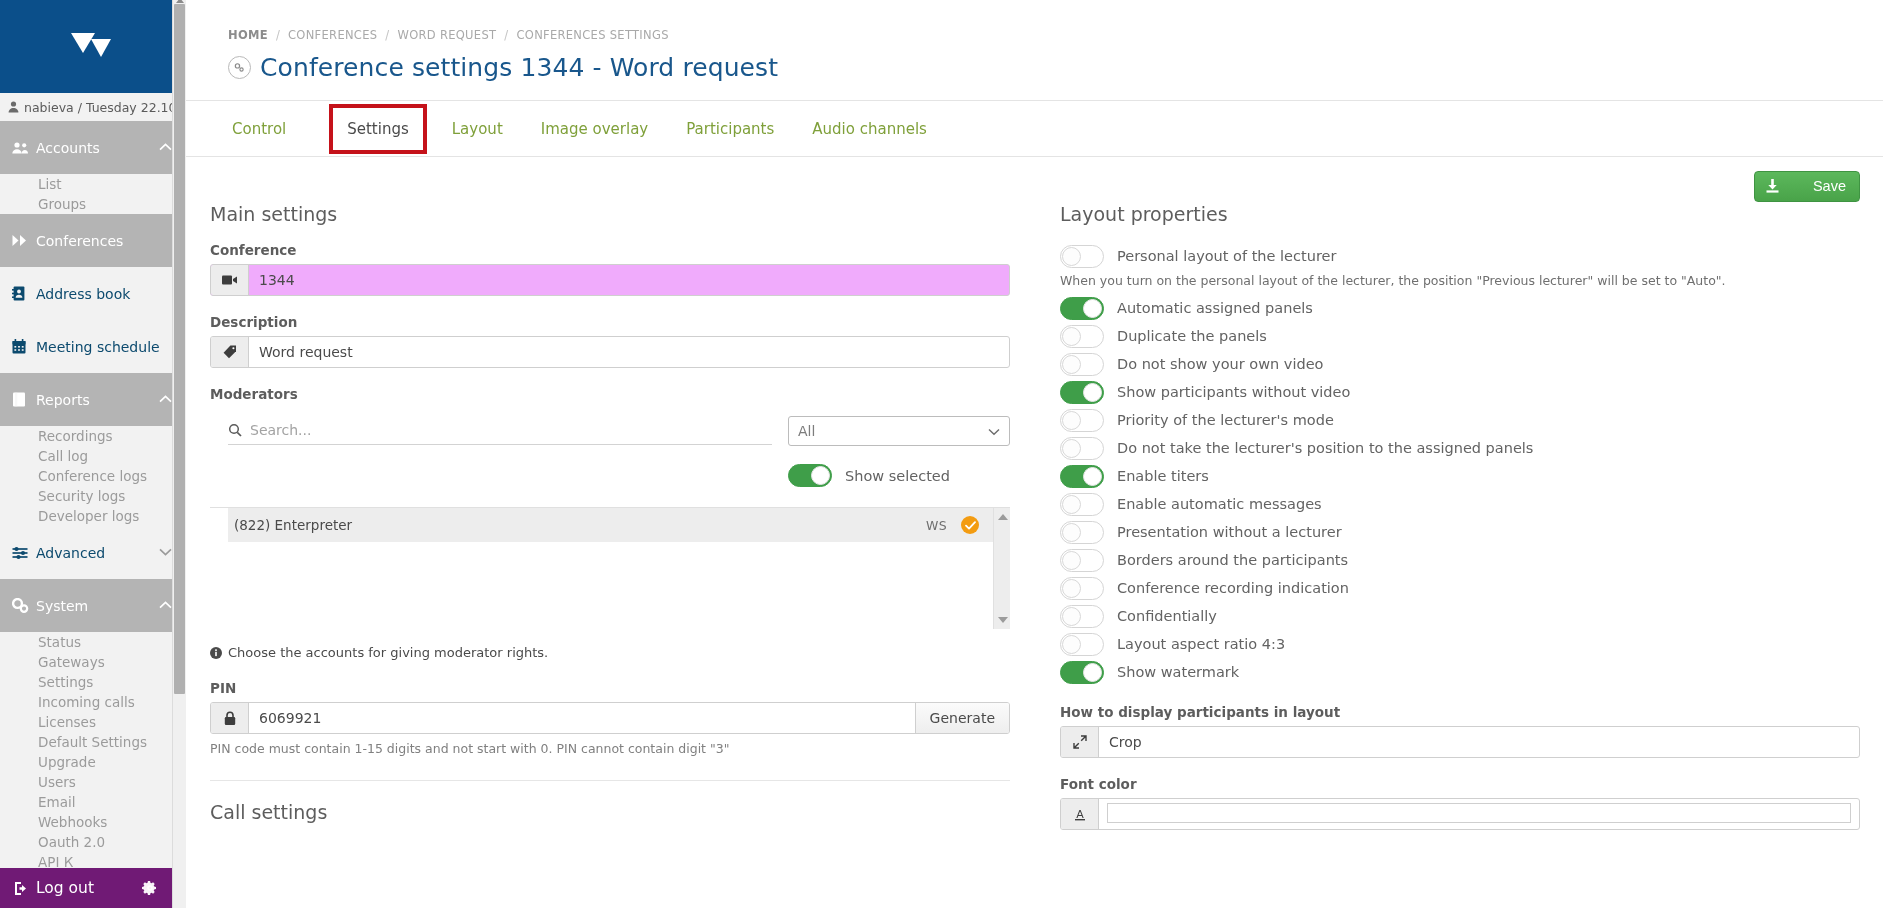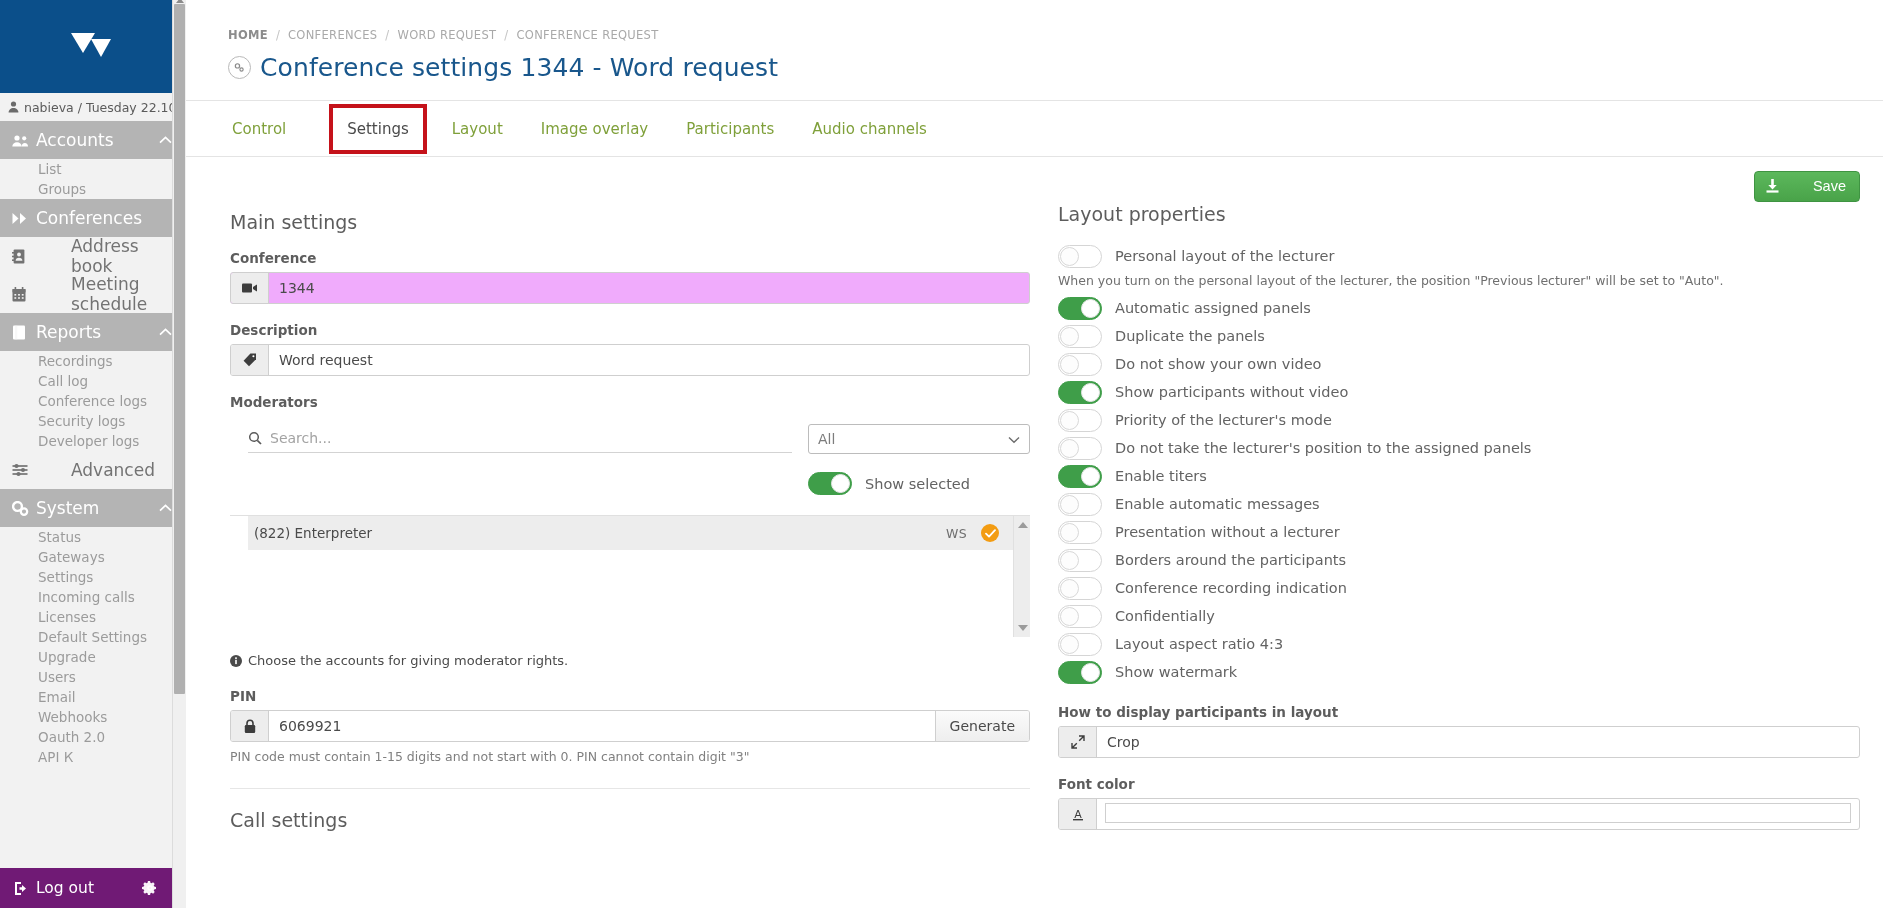--- a/index.html
+++ b/index.html
@@ -32,30 +32,30 @@
     height: 28px;
     display: flex; align-items: center;
     padding: 0 8px;
     font-size: 12.5px;
     color: #5b5b5b;
     background: #f2f2f2;
     white-space: nowrap;
   }
   .sidebar-user .usr-ico { margin-right: 5px; display:flex; }
   .nav-group-head {
-    height: 38px;
+    height: 53px;
     display: flex; align-items: center;
     padding: 0 14px 0 12px;
     color: #ffffff;
-    font-size: 17px;
+    font-size: 14px;
     cursor: pointer;
     background: #f2f2f2;
   }
   .nav-group-head.active { background: #b4b4b4; }
-  .nav-group-head.plain { color: #737373; gap: 35px; }
+  .nav-group-head.plain { color: #0c4a6e; }
   .nav-group-head .gi { width: 24px; display: flex; align-items: center; flex:0 0 24px; }
   .nav-group-head .gl { flex: 1 1 auto; }
   .nav-group-head .ch { font-size: 11px; line-height: 1; }
   .nav-sub {
     height: 20px;
     display: flex; align-items: center;
     padding-left: 38px;
     font-size: 13.5px;
     color: #9b9b9b;
     cursor: pointer;
@@ -160,23 +160,22 @@
     font-size: 14.5px;
     padding: 6px 13px 7px 11px;
     display: flex; align-items: center;
     cursor: pointer;
     gap: 28px;
   }
   .btn-save .dl { margin-right: 6px; display: flex; }
 
   .columns {
     display: flex;
-    padding: 46px 23px 0 44px;
-    gap: 28px;
-    align-items: flex-end;
+    padding: 46px 23px 0 24px;
+    gap: 50px;
   }
   .col-left { width: 800px; flex: 0 0 800px; }
   .col-right { flex: 1 1 auto; }
 
   h2.sec {
     font-size: 19px;
     color: #5d5d5d;
     font-weight: normal;
     margin-bottom: 17px;
   }
@@ -524,21 +523,21 @@
 
   <section class="main">
 
     <div class="breadcrumb">
       <span class="bc-home">HOME</span>
       <span class="sep">/</span>
       <span>CONFERENCES</span>
       <span class="sep">/</span>
       <span>WORD REQUEST</span>
       <span class="sep">/</span>
-      <span>CONFERENCE REQUEST</span>
+      <span>CONFERENCES SETTINGS</span>
     </div>
 
     <div class="page-title-row">
       <span class="title-badge">
         <svg width="13" height="13" viewBox="0 0 16 16">
           <circle cx="5.5" cy="6" r="2.6" fill="none" stroke="#8a8a8a" stroke-width="1.5"></circle>
           <circle cx="10.5" cy="10.5" r="2" fill="none" stroke="#8a8a8a" stroke-width="1.4"></circle>
         </svg>
       </span>
       <h1 class="page-title">Conference settings 1344 - Word request</h1>

